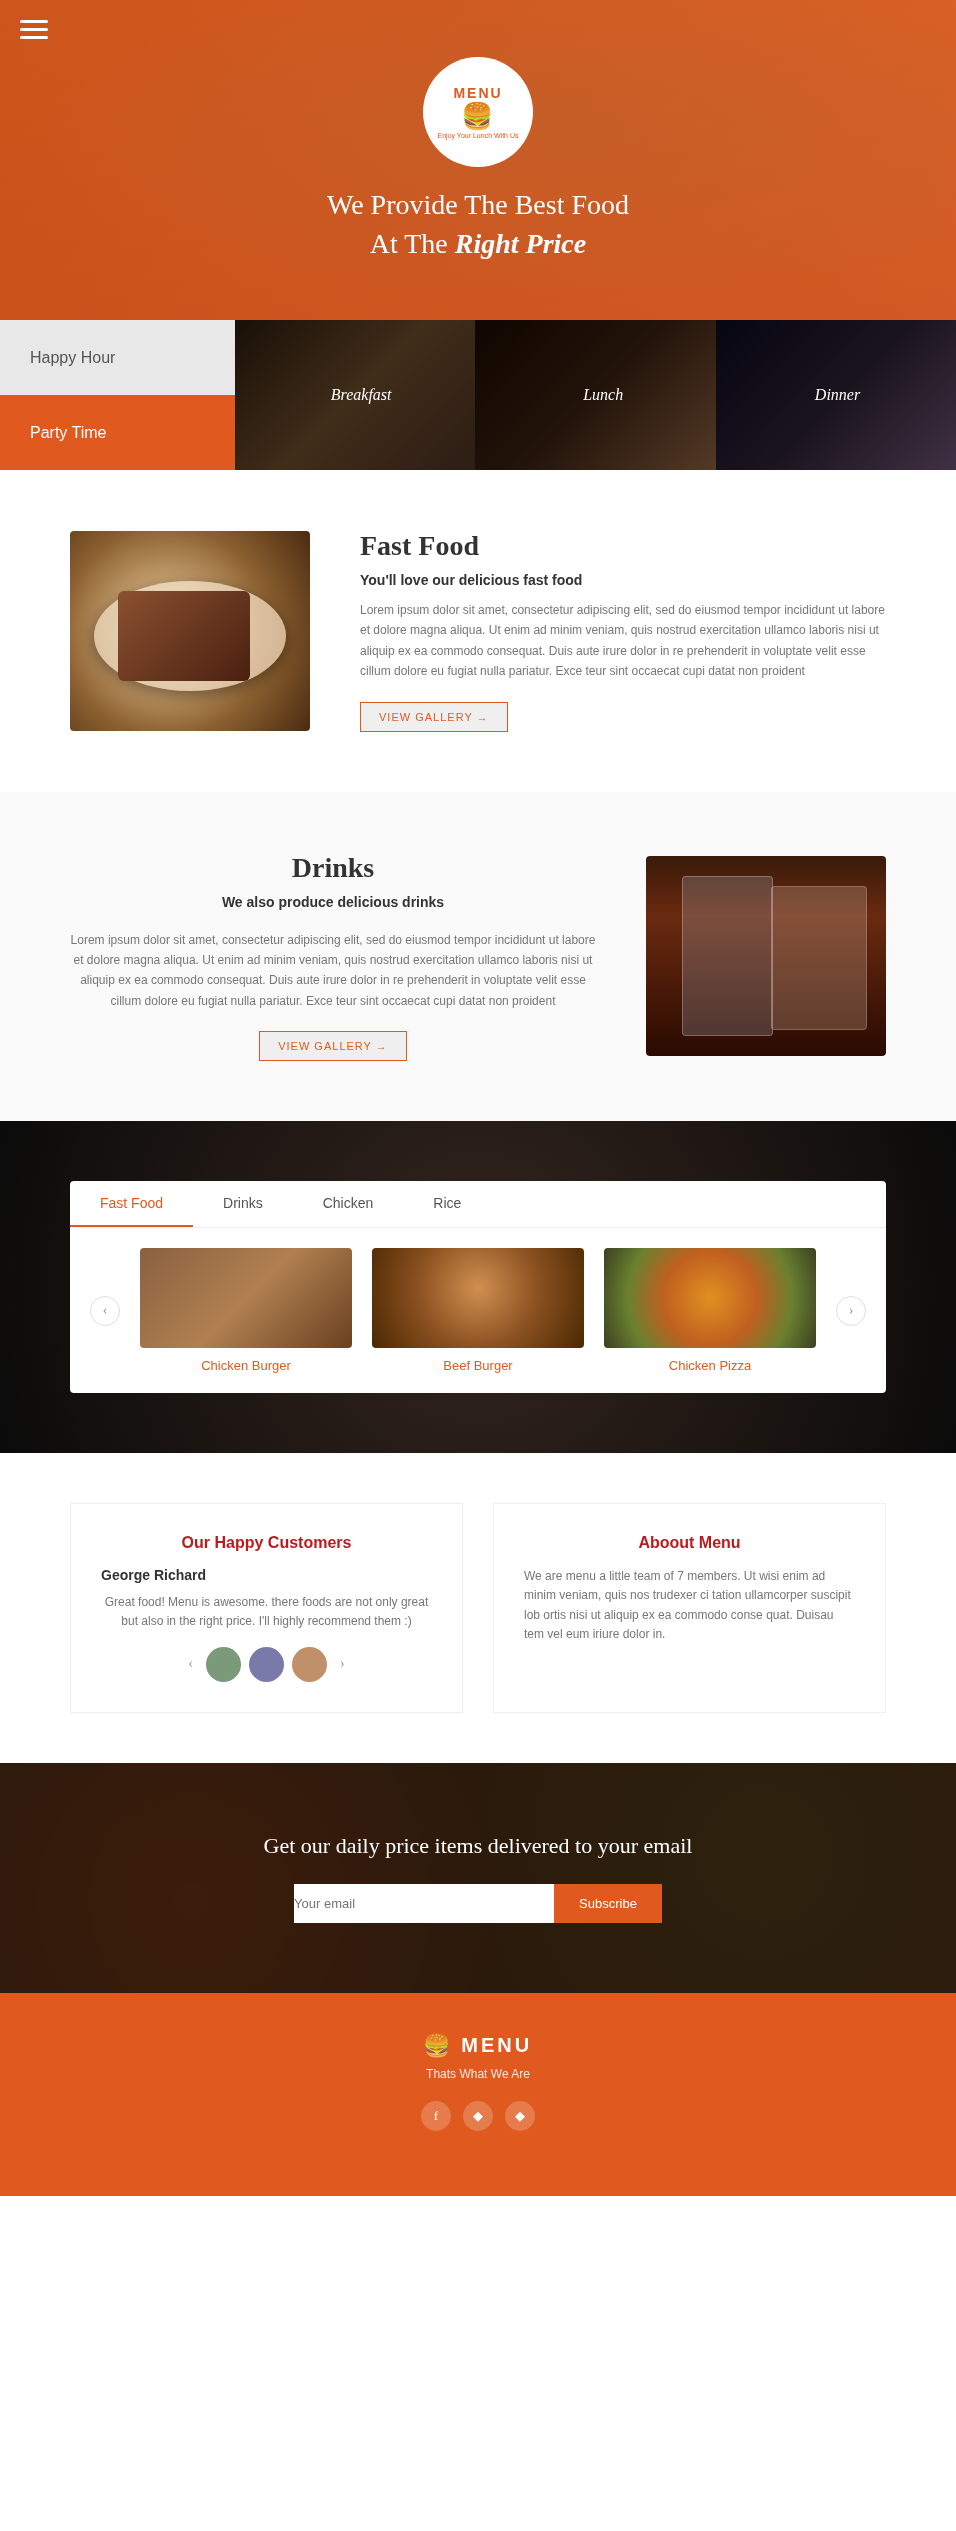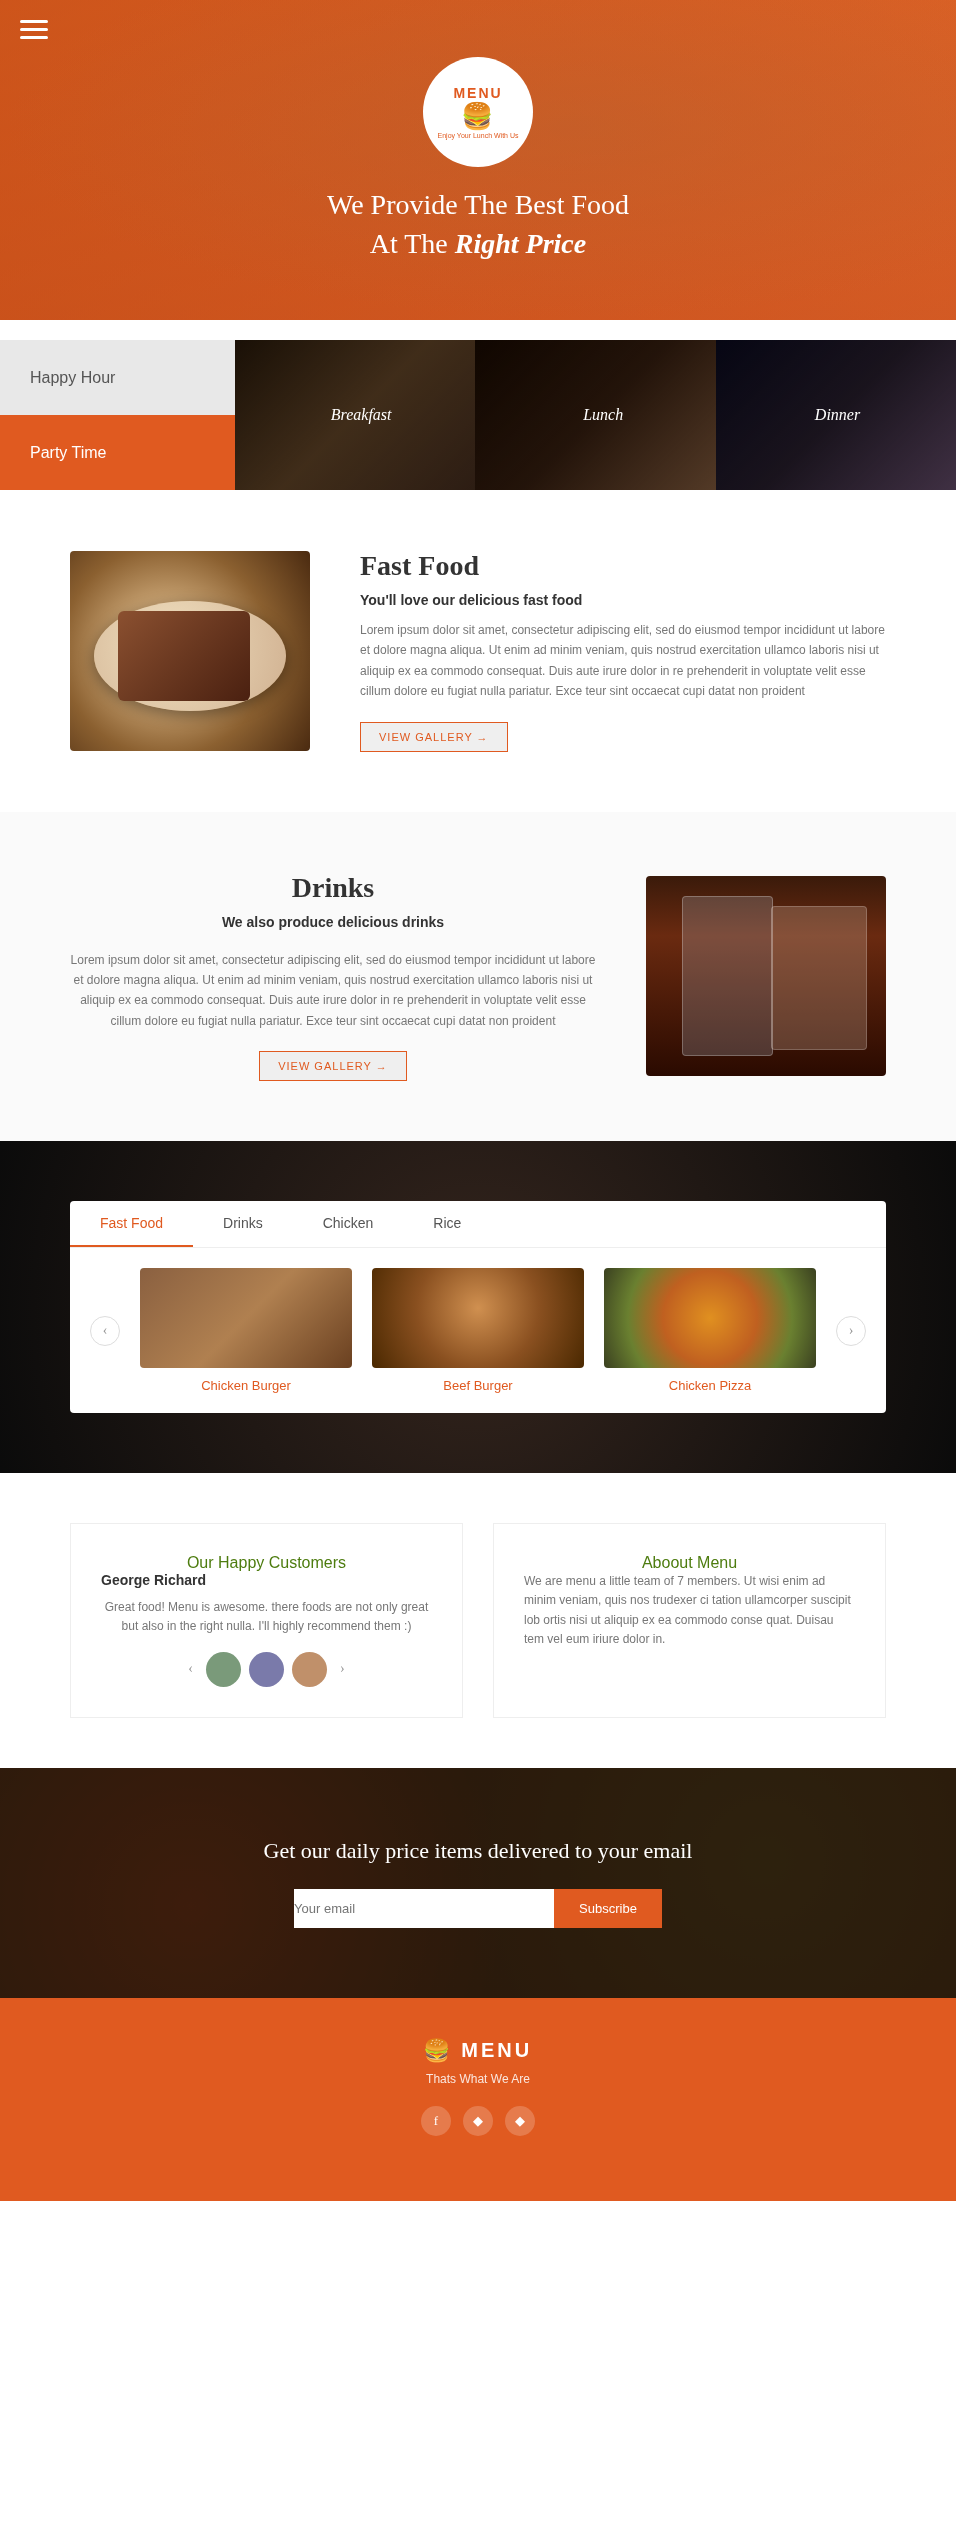--- a/index.html
+++ b/index.html
@@ -88,21 +88,20 @@
     .hero-text h1 strong {
       font-weight: 700;
       font-style: italic;
     }
 
     
     .nav-tabs {
       display: flex;
       width: 100%;
       height: 150px;
-      margin-top: 20px;
     }
     .nav-left {
       width: 235px;
       display: flex;
       flex-direction: column;
     }
     .nav-tab {
       flex: 1;
       display: flex;
       align-items: center;
@@ -289,24 +288,25 @@
       border: 1px solid #eee;
       padding: 30px;
     }
     .about-box {
       flex: 1;
       border: 1px solid #eee;
       padding: 30px;
     }
     .box-title {
       font-size: 16px;
-      color: #4d7c0f;
-      font-family: sans-serif;
-      font-weight: normal;
-      text-align: center;
+      color: #b91c1c;
+      font-family: sans-serif;
+      font-weight: bold;
+      text-align: center;
+      margin-bottom: 15px;
     }
     .reviewer-name {
       font-size: 14px;
       font-weight: bold;
       color: #333;
       margin-bottom: 10px;
       font-family: sans-serif;
     }
     .review-text {
       font-size: 12px;
@@ -638,21 +638,21 @@
       </div>
       <div class="carousel-btn">›</div>
     </div>
   </div>
 </section>
 
 <section class="info-section">
   <div class="testimonial-box">
     <div class="box-title">Our Happy Customers</div>
     <div class="reviewer-name">George Richard</div>
-    <div class="review-text">Great food! Menu is awesome. there foods are not only great but also in the right nulla. I'll highly recommend them :)</div>
+    <div class="review-text">Great food! Menu is awesome. there foods are not only great but also in the right price. I'll highly recommend them :)</div>
     <div class="avatars">
       <span class="arrow-btn">‹</span>
       <div class="avatar"></div>
       <div class="avatar"></div>
       <div class="avatar"></div>
       <span class="arrow-btn">›</span>
     </div>
   </div>
   <div class="about-box">
     <div class="box-title">Aboout Menu</div>

